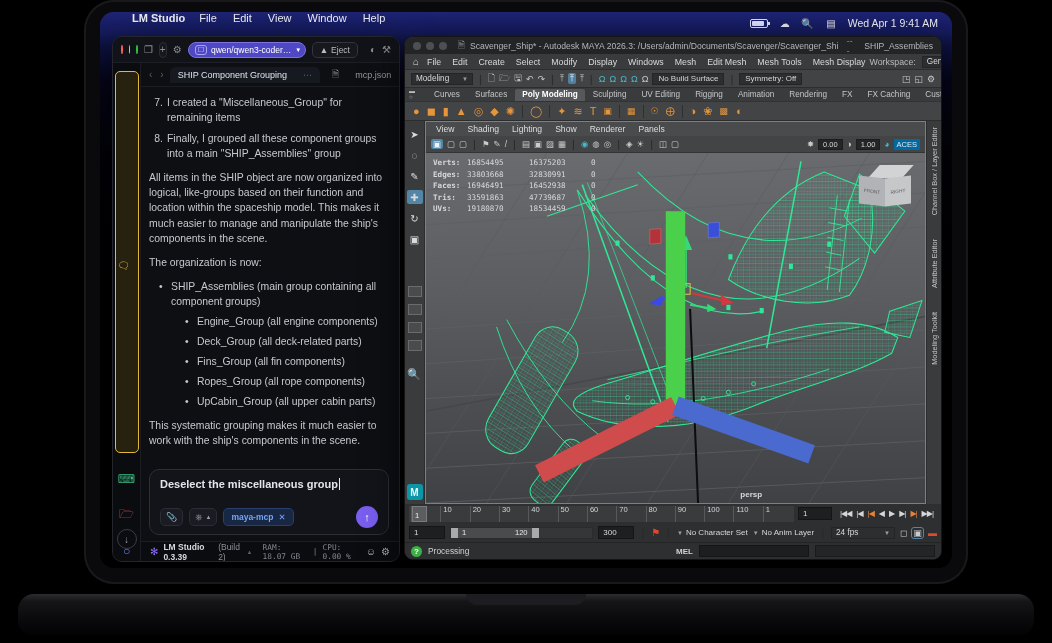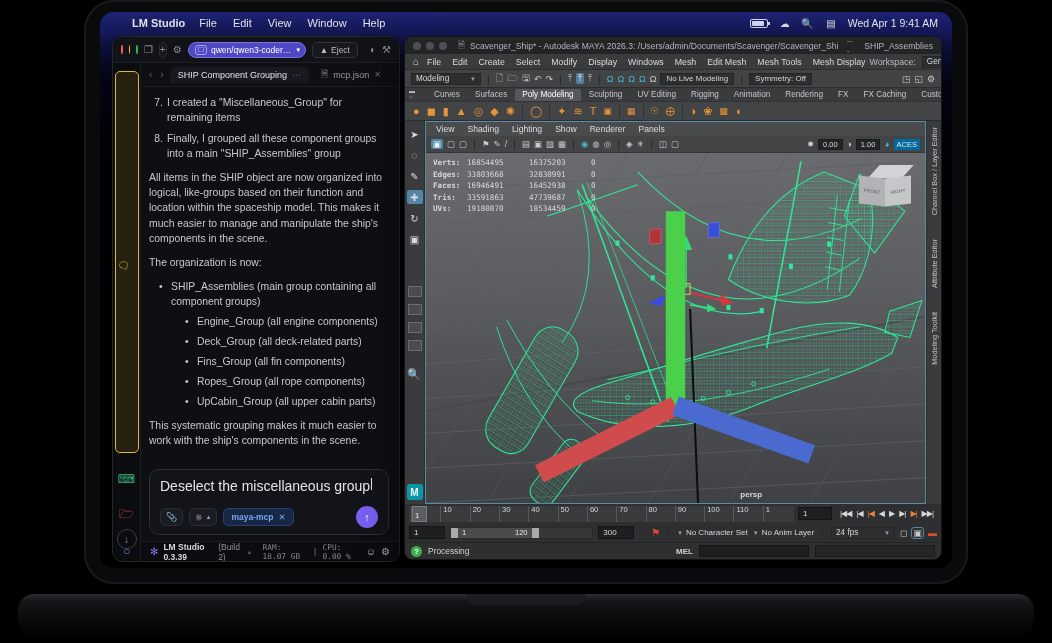--- a/index.html
+++ b/index.html
@@ -11,21 +11,21 @@
   .bezel { position:absolute; left:84px; top:0; width:884px; height:584px;
     background:#0a0a0c; border-radius:30px; box-shadow:inset 0 0 0 2px #19191c, 0 8px 30px #000; }
   .base { position:absolute; left:18px; top:594px; width:1016px; height:42px; border-radius:16px;
     background:linear-gradient(180deg,#2c2c31 0%,#151518 18%,#0a0a0c 60%,#020203 100%); }
   .base-notch { position:absolute; left:466px; top:594px; width:120px; height:11px;
     background:#1d1d21; border-radius:0 0 12px 12px; }
   .screen { position:absolute; left:100px; top:12px; width:852px; height:556px; border-radius:14px;
     overflow:hidden; background:linear-gradient(180deg,#2b3193 0%,#1a2069 14px,#0d1240 34px,#05051a 70px,#020208 140px,#000 320px); }
 
   
-  .menubar { position:absolute; left:0; top:0; width:100%; height:22px; display:flex; align-items:center;
+  .menubar { position:absolute; left:0; top:0; width:100%; height:22px; display:flex; 
     padding:0 14px 0 18px; color:#f2f2f6; font-size:11px; background:rgba(22,27,96,.55); }
   .menubar .apple { font-size:12px; margin-right:14px; }
   .menubar .appname { font-weight:bold; margin-right:14px; }
   .mb-items { display:flex; gap:16px; }
   .mb-items .item { cursor:default; }
   .menubar .spacer { flex:1; }
   .mb-status { display:flex; align-items:center; gap:12px; font-size:10.5px; }
   .sicon { font-size:10px; opacity:.95; }
   .batt { width:18px; height:9px; border:1px solid #dfe2ff; border-radius:2px; position:relative; }
   .batt::after { content:""; position:absolute; left:1px; top:1px; bottom:1px; width:12px; background:#dfe2ff; border-radius:1px; }
@@ -50,37 +50,37 @@
   .rail { width:28px; background:#0b0c10; border-right:1px solid #1b1d23; display:flex; flex-direction:column;
     align-items:center; padding-top:8px; gap:16px; position:relative; }
   .rail-ic { width:20px; height:20px; display:flex; align-items:center; justify-content:center; font-size:12px; border-radius:5px; }
   .rail-ic.chat { color:#e2b93b; border:1.5px solid #e2b93b; background:#27220f; font-size:10px; }
   .rail-ic.dev { color:#3fbd85; } .rail-ic.models { color:#e0565e; } .rail-ic.discover { color:#6f86e8; }
   .rail-dl { position:absolute; bottom:12px; width:20px; height:20px; border:1px solid #3a3d46; border-radius:50%;
     color:#9a9da5; font-size:10px; display:flex; align-items:center; justify-content:center; }
   .lm-main { flex:1; display:flex; flex-direction:column; min-width:0; }
   .tabbar { height:24px; display:flex; align-items:center; gap:4px; padding:0 6px; background:#0e0f13; border-bottom:1px solid #1b1d23; font-size:9px; }
   .tab-nav { color:#5b5e66; font-size:10px; padding:0 2px; }
-  .tab { display:flex; align-items:center; gap:5px; padding:3px 8px; border-radius:6px 6px 0 0; color:#9599a1; white-space:nowrap; }
+  .tab { display:flex; align-items:center; gap:16px; padding:3px 8px; border-radius:6px 6px 0 0; color:#9599a1; white-space:nowrap; }
   .tab.active { background:#171921; color:#dfe2e8; }
   .tab .dots { color:#6b6e76; } .tab .x { color:#6b6e76; font-size:8px; }
   .chat { flex:1; overflow:hidden; padding:8px 14px 0 8px; font-size:10.4px; line-height:1.45; color:#c6c9cf; }
   .numitem { display:flex; gap:4px; margin-bottom:6px; }
   .numitem .n { width:14px; flex:none; text-align:right; }
   .numitem .t { flex:1; }
   .para { margin:9px 0; }
   .blist { margin:4px 4px 0 10px; }
   .b1 { position:relative; padding-left:12px; margin-bottom:5px; }
   .b1::before { content:"•"; position:absolute; left:0; }
   .bsub { margin-left:26px; }
   .bsub .item { position:relative; padding-left:12px; margin-bottom:5px; }
   .bsub .item::before { content:"•"; position:absolute; left:0; }
   .inputbox { margin:6px 10px 6px 8px; border:1px solid #2c2e38; background:#13141a; border-radius:10px;
     height:66px; padding:8px 10px 6px; display:flex; flex-direction:column; justify-content:space-between; }
-  .input-text { font-size:14px; color:#e3e5ea; display:flex; align-items:flex-start; }
+  .input-text { font-size:11px; color:#e3e5ea; display:flex; align-items:flex-start;font-weight:bold; }
   .caret { display:inline-block; width:1px; height:12px; background:#e8e9ee; margin-left:1px; }
   .input-ctrls { display:flex; align-items:center; gap:6px; }
   .ctl { height:18px; min-width:20px; padding:0 5px; background:#1b1c23; border:1px solid #2b2d36; border-radius:5px;
     color:#9da0a8; font-size:9px; display:flex; align-items:center; justify-content:center; gap:3px; }
   .chip { height:18px; padding:0 7px; background:#182743; border:1px solid #27406e; border-radius:5px;
     color:#76a4f2; font-size:8.5px; font-weight:bold; display:flex; align-items:center; gap:5px; }
   .chip .x { font-weight:normal; }
   .send { margin-left:auto; width:22px; height:22px; border-radius:50%; background:#7a5ff0; color:#fff;
     display:flex; align-items:center; justify-content:center; font-size:11px; }
   .lm-status { height:20px; background:#0b0c10; border-top:1px solid #1b1d23; display:flex; align-items:center;
@@ -108,21 +108,21 @@
     justify-content:space-between; padding:0 4px; font-size:8.2px; color:#d6d8da; }
   .dd .arr { color:#9a9c9f; font-size:6px; margin-left:5px; }
   .m-statusline { height:18px; background:#424345; display:flex; align-items:center; gap:4px; padding:0 6px; font-size:8px; border-bottom:1px solid #2c2d2f; }
   .sl-sep { color:#28292b; font-size:11px; margin:0 2px; }
   .sl-ic { color:#c6c8cb; font-size:9px; }
   .sl-ic.teal { color:#49b8c8; }
   .sl-ic.sel { background:#50809e; border-radius:2px; padding:0 2px; color:#eef; }
   .sl-field { background:#2d2e30; border:1px solid #242527; height:12px; padding:0 5px; display:flex; align-items:center; color:#d3d5d8; font-size:8px; }
   .m-shelftabs { height:14px; background:#3a3b3d; display:flex; align-items:flex-end; gap:1px; padding:0 4px 0 22px; font-size:8.2px; position:relative; border-bottom:1px solid #323335; }
   .m-shelftabs .item { padding:1px 7px 2px; color:#c3c5c8; white-space:nowrap; }
-  .m-shelftabs .item.active { background:#56585b; color:#fff; font-weight:normal; border-radius:2px 2px 0 0; }
+  .m-shelftabs .item.active { background:#56585b; color:#fff; font-weight:bold; border-radius:2px 2px 0 0; }
   .shelf-mini { position:absolute; left:4px; top:0; display:flex; flex-direction:column; font-size:6px; color:#b9bbbe; line-height:6px; }
   .m-shelficons { height:19px; background:#434446; display:flex; align-items:center; gap:7px; padding:0 8px; border-bottom:1px solid #2c2d2f; }
   .sh-ic { color:#e5953a; font-size:11px; line-height:1; }
   .sh-ic.small { font-size:9px; }
   .sh-sep { width:1px; height:13px; background:#2e2f31; }
 
   .m-mid { flex:1; display:flex; min-height:0; }
   .toolbox { width:20px; background:#3a3b3d; border-right:1px solid #2c2d2f; display:flex; flex-direction:column;
     align-items:center; padding-top:6px; gap:7px; position:relative; }
   .tb-ic { width:16px; height:14px; display:flex; align-items:center; justify-content:center; color:#d8dadc; font-size:10px; border-radius:2px; }
@@ -360,41 +360,41 @@
           </div>
         <div class="spacer"></div>
         <span class="ws-label">Workspace:</span>
         <span class="dd" style="width:86px">
           <span>General*</span>
         </span>
 
       </div>
 
       <div class="m-statusline">
-        <span class="dd" style="width:70px">
+        <span class="dd" style="width:62px">
           <span>Modeling</span>
             <span class="arr">▼</span>
         </span>
         <span class="sl-sep">|</span>
         <span class="sl-ic">🗋</span>
         <span class="sl-ic">🗁</span>
         <span class="sl-ic">🖫</span>
         <span class="sl-ic">↶</span>
         <span class="sl-ic">↷</span>
         <span class="sl-sep">|</span>
         <span class="sl-ic">⤒</span>
         <span class="sl-ic sel">⤒</span>
         <span class="sl-ic">⤒</span>
         <span class="sl-sep">|</span>
         <span class="sl-ic teal">Ω</span>
         <span class="sl-ic teal">Ω</span>
         <span class="sl-ic teal">Ω</span>
         <span class="sl-ic teal">Ω</span>
         <span class="sl-ic">Ω</span>
-        <span class="sl-field">No Live Modeling</span>
+        <span class="sl-field">No Build Surface</span>
         <span class="sl-sep">|</span>
         <span class="sl-field">Symmetry: Off</span>
         <div style="flex:1"></div>
         <span class="sl-ic">◳</span>
         <span class="sl-ic">◱</span>
         <span class="sl-ic">⚙</span>
       </div>
 
       <div class="m-shelftabs">
         <span class="shelf-mini">▬<br>○</span>

